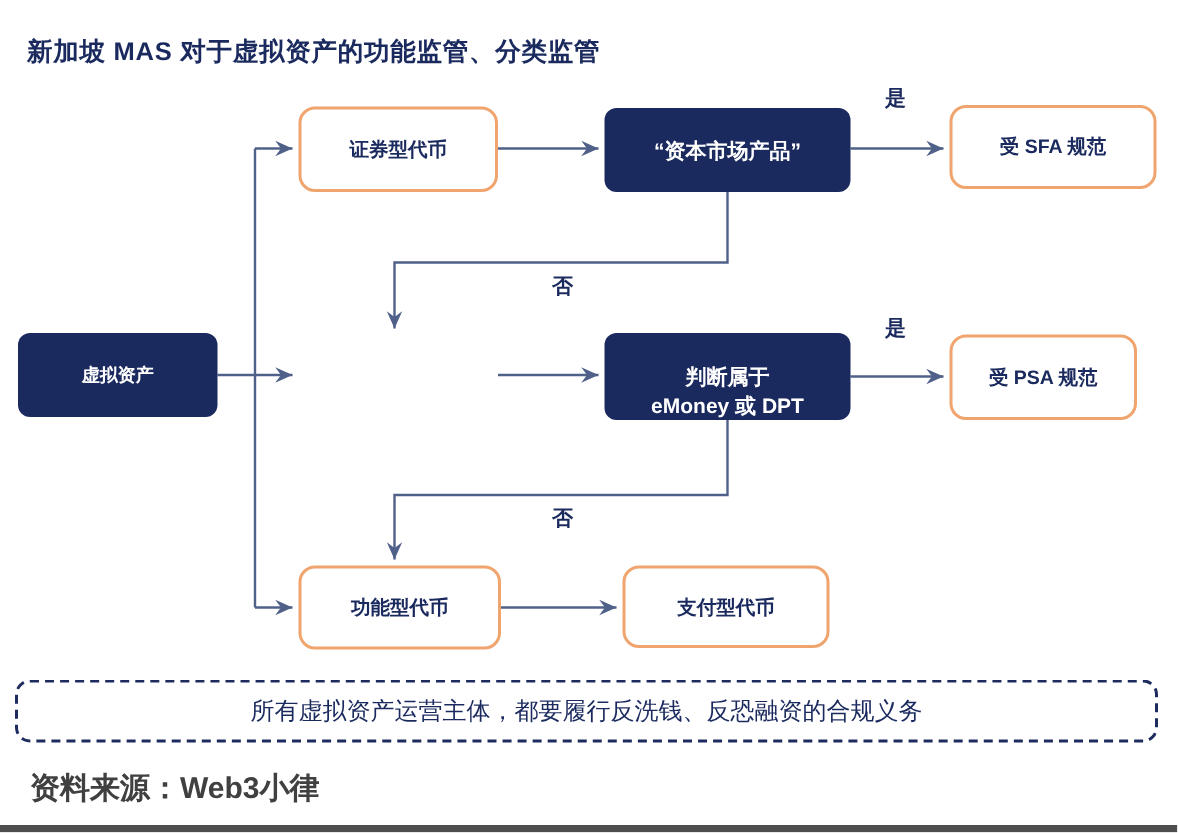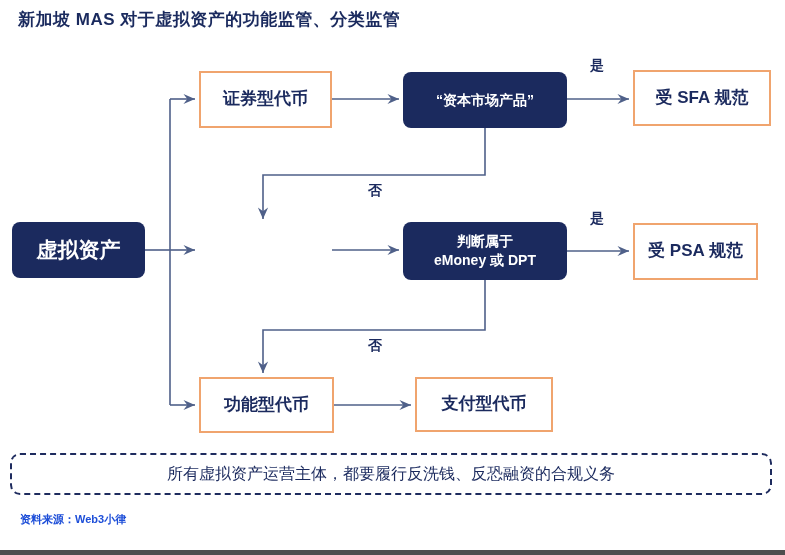--- a/index.html
+++ b/index.html
@@ -1,47 +1,47 @@
 <!DOCTYPE html>
 <html><head>
 <meta charset="utf-8">
 <style>
   html,body{margin:0;padding:0;background:#fff;}
   #canvas{
     position:relative;width:785px;height:555px;background:#ffffff;
     font-family:"Liberation Sans","DejaVu Sans",sans-serif;overflow:hidden;
   }
   .title{
-    position:absolute;left:18px;top:8px;font-size:17px;font-weight:bold;
+    position:absolute;left:18px;top:23px;font-size:17px;font-weight:bold;
     color:#1a2a5e;letter-spacing:.5px;white-space:nowrap;
   }
   .node{
     position:absolute;display:flex;align-items:center;justify-content:center;
     text-align:center;font-weight:bold;box-sizing:border-box;line-height:1.35;
   }
   .navy{
     background:#1b2a5e;color:#ffffff;border-radius:8px;font-size:14px;
   }
   .outline{
-    background:#ffffff;border:2px solid #f0a46e;border-radius:0;
-    color:#1b2a5e;font-size:17px;
+    background:#ffffff;border:2px solid #f0a46e;border-radius:11px;
+    color:#1b2a5e;font-size:13px;
   }
   .edge-label{
     position:absolute;font-size:14px;font-weight:bold;color:#1b2a5e;
   }
   svg.connectors{position:absolute;left:0;top:0;}
   .dashed-note{
     position:absolute;left:10px;top:453px;width:762px;height:42px;
     border:2px dashed #1e2b5e;border-radius:10px;box-sizing:border-box;
     display:flex;align-items:center;justify-content:center;
     font-size:16px;font-weight:normal;color:#1b2a5e;
   }
   .source{
-    position:absolute;left:20px;top:512px;font-size:11px;font-weight:bold;
-    color:#1d4ed8;
+    position:absolute;left:20px;top:512px;font-size:20px;font-weight:bold;
+    color:#404040;
   }
   .bottom-bar{
     position:absolute;left:0;top:550px;width:785px;height:5px;background:#4e4e4e;
   }
   .two-line span{display:block;}
 </style>
 </head>
 <body>
 
 <div id="canvas">
@@ -65,34 +65,34 @@
     <line x1="567" y1="99" x2="629" y2="99" stroke="#4f6089" stroke-width="1.6" marker-end="url(#arrow)"></line>
     <path d="M485,128 L485,175 L263,175 L263,219" fill="none" stroke="#4f6089" stroke-width="1.6" marker-end="url(#arrow)"></path>
 
     <line x1="332" y1="250" x2="399" y2="250" stroke="#4f6089" stroke-width="1.6" marker-end="url(#arrow)"></line>
     <line x1="567" y1="251" x2="629" y2="251" stroke="#4f6089" stroke-width="1.6" marker-end="url(#arrow)"></line>
     <path d="M485,280 L485,330 L263,330 L263,373" fill="none" stroke="#4f6089" stroke-width="1.6" marker-end="url(#arrow)"></path>
 
     <line x1="334" y1="405" x2="411" y2="405" stroke="#4f6089" stroke-width="1.6" marker-end="url(#arrow)"></line>
   </svg>
 
-  <div class="node navy" style="left:12px;top:222px;width:133px;height:56px;font-size:21px;">虚拟资产</div>
+  <div class="node navy" style="left:12px;top:222px;width:133px;height:56px;font-size:12px;">虚拟资产</div>
 
   <div class="node outline" style="left:199px;top:71px;width:133px;height:57px;">证券型代币</div>
 
 
   <div class="node outline" style="left:199px;top:377px;width:135px;height:56px;">功能型代币</div>
 
   <div class="node navy two-line" style="left:403px;top:72px;width:164px;height:56px;">
     <div>
       <span>“资本市场产品”</span>
     </div>
   </div>
 
-  <div class="node navy two-line" style="left:403px;top:222px;width:164px;height:58px;">
+  <div class="node navy two-line" style="left:403px;top:222px;width:164px;height:58px;align-items:flex-end;">
     <div>
       <span>判断属于</span>
       <span>eMoney 或 DPT</span>
     </div>
   </div>
 
   <div class="node outline" style="left:633px;top:70px;width:138px;height:56px;">受 SFA 规范</div>
 
   <div class="node outline" style="left:633px;top:223px;width:125px;height:57px;">受 PSA 规范</div>
 

